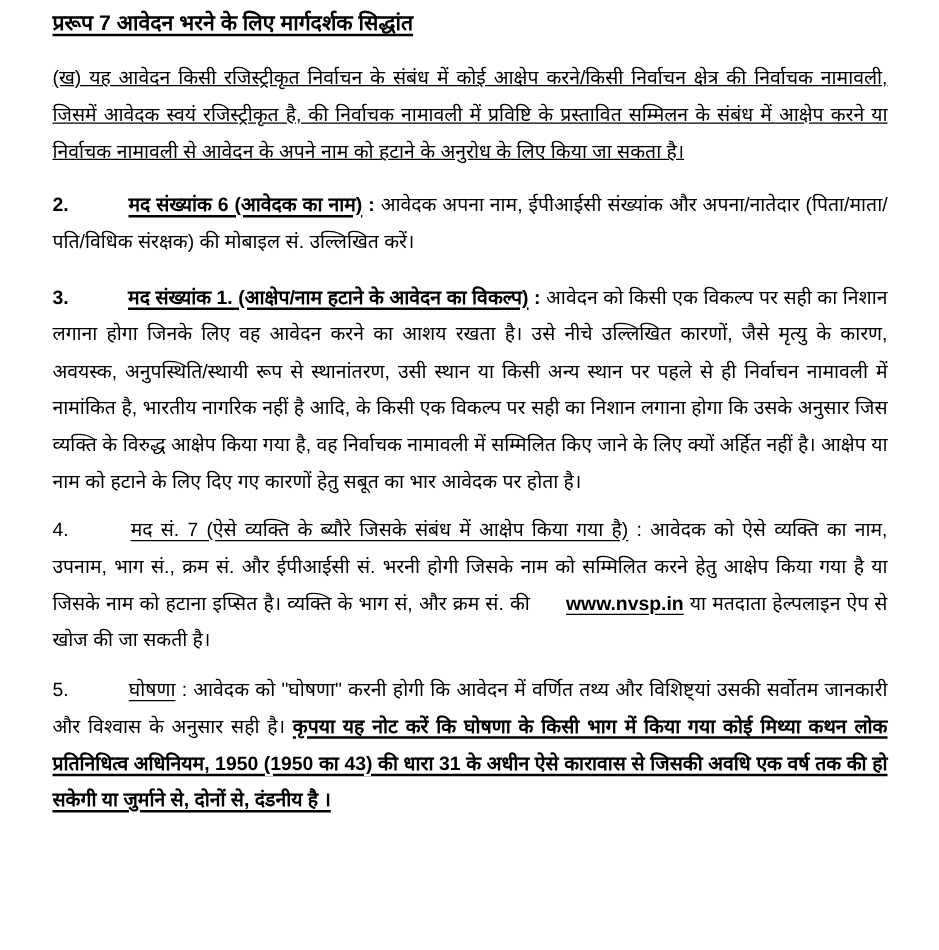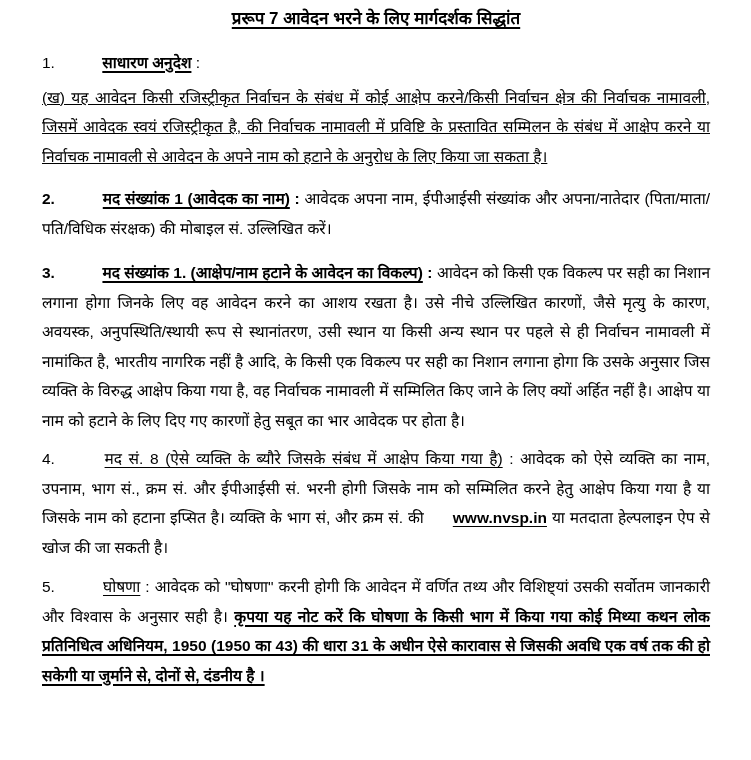--- a/index.html
+++ b/index.html
@@ -10,21 +10,21 @@
     box-sizing: border-box;
     padding: 6px 41px 0 42px;
     background: #ffffff;
     color: #000000;
     font-family: "Liberation Sans", "DejaVu Sans", sans-serif;
     font-size: 15.5px;
     line-height: 29.5px;
     overflow: hidden;
   }
   .doc-title {
-    text-align: center;
+    text-align: left;
     font-weight: bold;
     font-size: 17px;
     line-height: 26px;
     margin: 0 0 16px 0;
   }
   .doc-title .u { text-decoration: underline; text-decoration-thickness: 1.5px; text-underline-offset: 3px; }
   p { margin: 0; text-align: justify; }
   .p-item1 { margin-bottom: 5px; }
   .p-ka    { margin-bottom: 21px; }
   .p-kha   { margin-bottom: 13px; text-decoration: underline; }
@@ -42,48 +42,43 @@
 </style>
 </head>
 <body>
 
 <div class="page">
 
   <div class="doc-title">
     <span class="u">प्ररूप 7 आवेदन भरने के लिए मार्गदर्शक सिद्धांत</span>
   </div>
 
-  <p class="p-item1">
-    <span class="num">1.</span>
-    <span class="hd-bu">साधारण अनुदेश</span>
-    <span> :</span>
-  </p>
 
 
   <p class="p-kha">
     <span>(ख) यह आवेदन किसी रजिस्ट्रीकृत निर्वाचन के संबंध में कोई आक्षेप करने/किसी निर्वाचन क्षेत्र की निर्वाचक नामावली, जिसमें आवेदक स्वयं रजिस्ट्रीकृत है, की निर्वाचक नामावली में प्रविष्टि के प्रस्तावित सम्मिलन के संबंध में आक्षेप करने या निर्वाचक नामावली से आवेदन के अपने नाम को हटाने के अनुरोध के लिए किया जा सकता है।</span>
   </p>
 
   <p class="p-item2">
     <span class="num bold">2.</span>
-    <span class="hd-bu">मद संख्यांक 1 (आवेदक का नाम)</span>
+    <span class="hd-bu">मद संख्यांक 6 (आवेदक का नाम)</span>
     <span class="bold">: </span>
     <span>आवेदक अपना नाम, ईपीआईसी संख्यांक और अपना/नातेदार (पिता/माता/पति/विधिक संरक्षक) की मोबाइल सं. उल्लिखित करें।</span>
   </p>
 
   <p class="p-item3">
     <span class="num bold">3.</span>
     <span class="hd-bu">मद संख्यांक 1. (आक्षेप/नाम हटाने के आवेदन का विकल्प)</span>
     <span class="bold">: </span>
     <span>आवेदन को किसी एक विकल्प पर सही का निशान लगाना होगा जिनके लिए वह आवेदन करने का आशय रखता है। उसे नीचे उल्लिखित कारणों, जैसे मृत्यु के कारण, अवयस्क, अनुपस्थिति/स्थायी रूप से स्थानांतरण, उसी स्थान या किसी अन्य स्थान पर पहले से ही निर्वाचन नामावली में नामांकित है, भारतीय नागरिक नहीं है आदि, के किसी एक विकल्प पर सही का निशान लगाना होगा कि उसके अनुसार जिस व्यक्ति के विरुद्ध आक्षेप किया गया है, वह निर्वाचक नामावली में सम्मिलित किए जाने के लिए क्यों अर्हित नहीं है। आक्षेप या नाम को हटाने के लिए दिए गए कारणों हेतु सबूत का भार आवेदक पर होता है।</span>
   </p>
 
   <p class="p-item4">
     <span class="num">4.</span>
-    <span class="hd-u">मद सं. 8 (ऐसे व्यक्ति के ब्यौरे जिसके संबंध में आक्षेप किया गया है)</span>
+    <span class="hd-u">मद सं. 7 (ऐसे व्यक्ति के ब्यौरे जिसके संबंध में आक्षेप किया गया है)</span>
     <span> : </span>
     <span>आवेदक को ऐसे व्यक्ति का नाम, उपनाम, भाग सं., क्रम सं. और ईपीआईसी सं. भरनी होगी जिसके नाम को सम्मिलित करने हेतु आक्षेप किया गया है या जिसके नाम को हटाना इप्सित है। व्यक्ति के भाग सं, और क्रम सं. की </span>
     <span class="link">www.nvsp.in</span>
     <span> या मतदाता हेल्पलाइन ऐप से खोज की जा सकती है।</span>
   </p>
 
   <p class="p-item5">
     <span class="num">5.</span>
     <span class="hd-u">घोषणा</span>
     <span> : </span>

